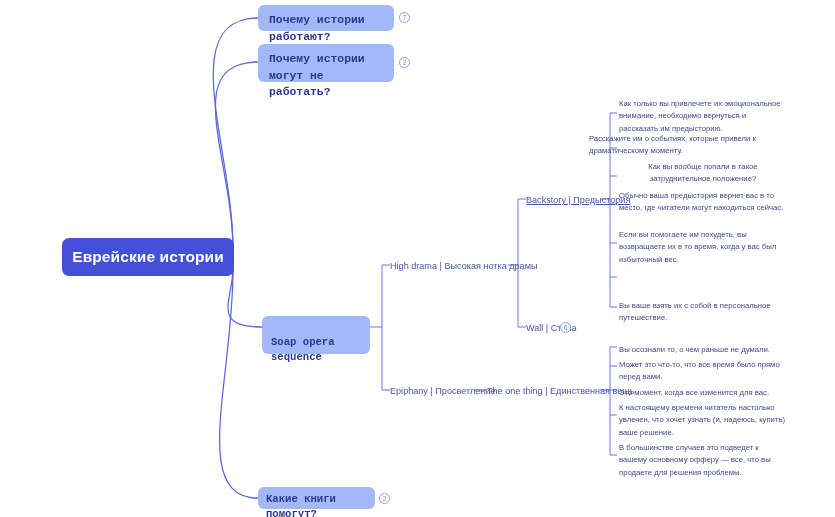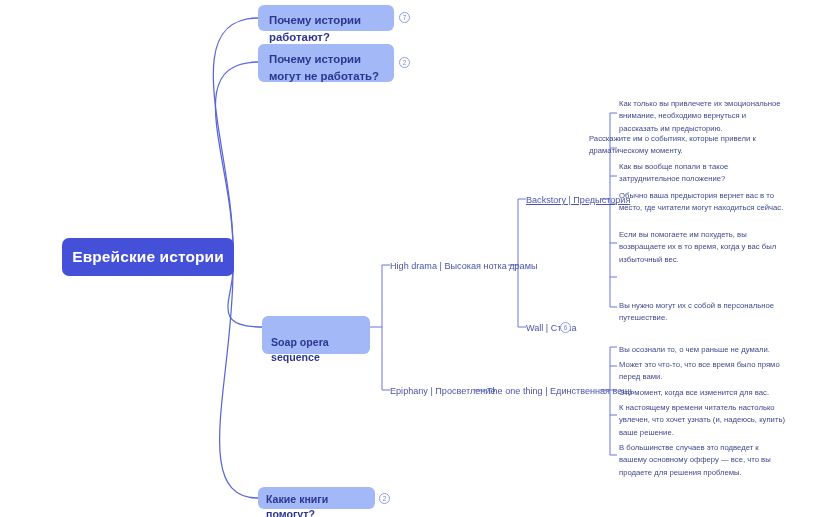--- a/index.html
+++ b/index.html
@@ -45,20 +45,21 @@
   
   .box-node {
     background: #a3b8f7;
     color: #2b3690;
     border-radius: 6px;
     font-size: 11.4px;
     font-weight: bold;
     padding: 7px 11px;
     line-height: 1.45;
     box-sizing: border-box;
+    font-family: Liberation Mono, monospace;
   }
   .box-node.small {
     font-size: 10.6px;
   }
   
   .text-node {
     position: absolute;
     color: #4a55a8;
     font-size: 9.1px;
     line-height: 1.15;
@@ -186,28 +187,28 @@
 
   <div class="text-node" style="left:526px; top:323px;">
     <span>Wall | Стена</span>
   </div>
   <div class="badge" style="left:560px; top:322px;">6</div>
 
   <div class="leaf-node" style="left:619px; top:98px;">Как только вы привлечете их эмоциональное внимание, необходимо вернуться и рассказать им предысторию.</div>
 
   <div class="leaf-node" style="left:589px; top:133px;">Расскажите им о событиях, которые привели к драматическому моменту.</div>
 
-  <div class="leaf-node" style="left:619px; top:161px;">Как вы вообще попали в такое затруднительное положение?</div>
+  <div class="leaf-node" style="left:619px; top:161px;text-align:center;">Как вы вообще попали в такое затруднительное положение?</div>
 
   <div class="leaf-node" style="left:619px; top:190px;">Обычно ваша предыстория вернет вас в то место, где читатели могут находиться сейчас.</div>
 
   <div class="leaf-node" style="left:619px; top:229px;">Если вы помогаете им похудеть, вы возвращаете их в то время, когда у вас был избыточный вес.</div>
 
 
-  <div class="leaf-node" style="left:619px; top:300px;">Вы нужно могут их с собой в персональное путешествие.</div>
+  <div class="leaf-node" style="left:619px; top:300px;">Вы ваше взять их с собой в персональное путешествие.</div>
 
   <div class="leaf-node" style="left:619px; top:344px;">Вы осознали то, о чем раньше не думали.</div>
 
   <div class="leaf-node" style="left:619px; top:359px;">Может это что-то, что все время было прямо перед вами.</div>
 
   <div class="leaf-node" style="left:619px; top:387px;">Это момент, когда все изменится для вас.</div>
 
   <div class="leaf-node" style="left:619px; top:402px;">К настоящему времени читатель настолько увлечен, что хочет узнать (и, надеюсь, купить) ваше решение.</div>
 
   <div class="leaf-node" style="left:619px; top:442px;">В большинстве случаев это подведет к вашему основному офферу — все, что вы продаете для решения проблемы.</div>

